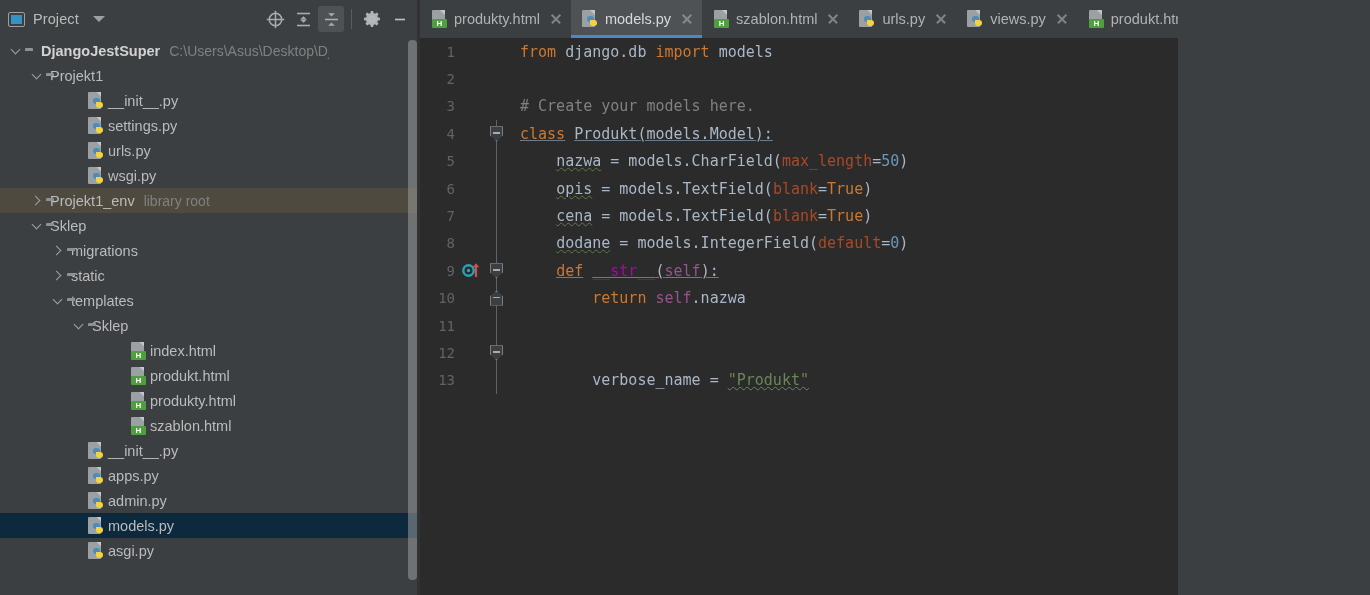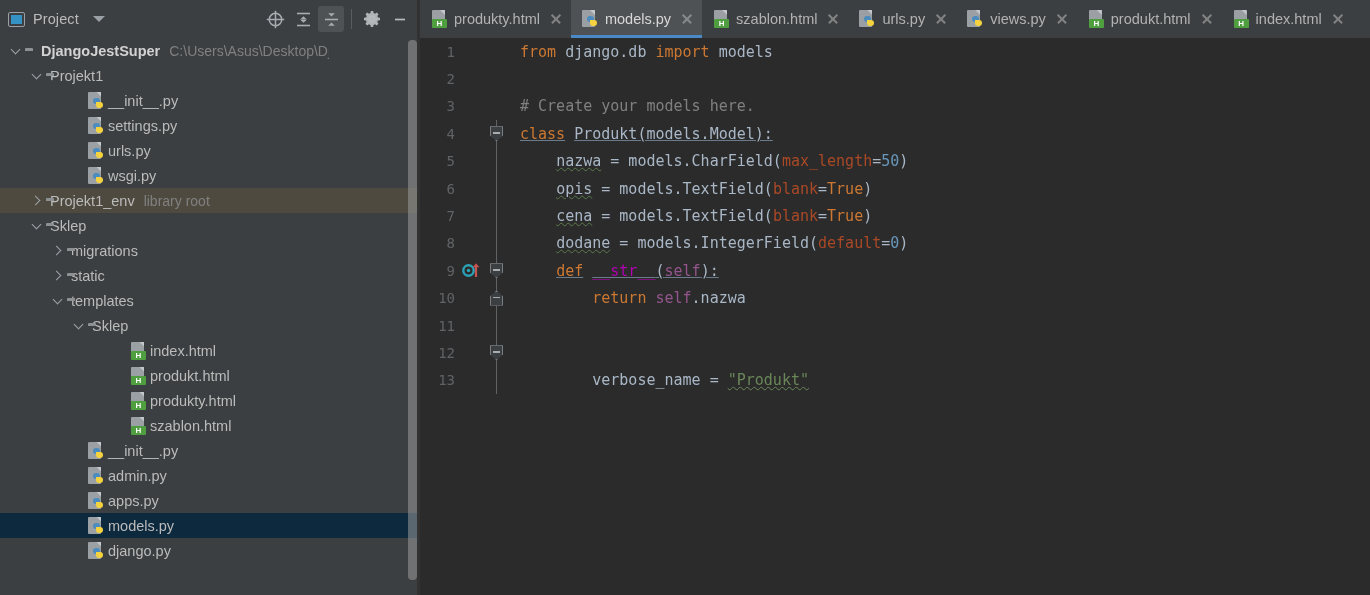--- a/index.html
+++ b/index.html
@@ -2,21 +2,21 @@
 <html><head>
 <meta charset="utf-8">
 <style>
   html, body {
     margin: 0; padding: 0;
     background: #3c3f41;
     font-family: "Liberation Sans", sans-serif;
   }
   #app {
     position: relative;
-    width: 1370px; height: 595px;
+    width: 1178px; height: 595px;
     overflow: hidden;
     background: #3b82f6;
     user-select: none;
   }
 
   
   #topbar {
     position: absolute; left: 0; top: 0;
     width: 420px; height: 38px;
     background: #3c3f41;
@@ -476,54 +476,54 @@
         </div>
         <div class="row">
           <span style="flex: 0 0 auto; width: 71px;"></span>
           <span class="arrow "></span>
           <span class="ic ic-py">
             <span class="page"></span>
             <span class="fold"></span>
             <span class="sn1"></span>
             <span class="sn2"></span>
           </span>
+          <span class="label">apps.py</span>
+        </div>
+        <div class="row">
+          <span style="flex: 0 0 auto; width: 71px;"></span>
+          <span class="arrow "></span>
+          <span class="ic ic-py">
+            <span class="page"></span>
+            <span class="fold"></span>
+            <span class="sn1"></span>
+            <span class="sn2"></span>
+          </span>
           <span class="label">admin.py</span>
         </div>
-        <div class="row">
-          <span style="flex: 0 0 auto; width: 71px;"></span>
-          <span class="arrow "></span>
-          <span class="ic ic-py">
-            <span class="page"></span>
-            <span class="fold"></span>
-            <span class="sn1"></span>
-            <span class="sn2"></span>
-          </span>
-          <span class="label">apps.py</span>
-        </div>
         <div class="row selected">
           <span style="flex: 0 0 auto; width: 71px;"></span>
           <span class="arrow "></span>
           <span class="ic ic-py">
             <span class="page"></span>
             <span class="fold"></span>
             <span class="sn1"></span>
             <span class="sn2"></span>
           </span>
           <span class="label">models.py</span>
         </div>
         <div class="row">
           <span style="flex: 0 0 auto; width: 71px;"></span>
           <span class="arrow "></span>
           <span class="ic ic-py">
             <span class="page"></span>
             <span class="fold"></span>
             <span class="sn1"></span>
             <span class="sn2"></span>
           </span>
-          <span class="label">django.py</span>
+          <span class="label">asgi.py</span>
         </div>
       </div>
     <div id="tree-scroll"></div>
   </div>
   <div id="tree-divider"></div>
 
   <div id="tabs">
       <div class="tab">
         <span class="ic ic-html">
           <span class="page"></span>

